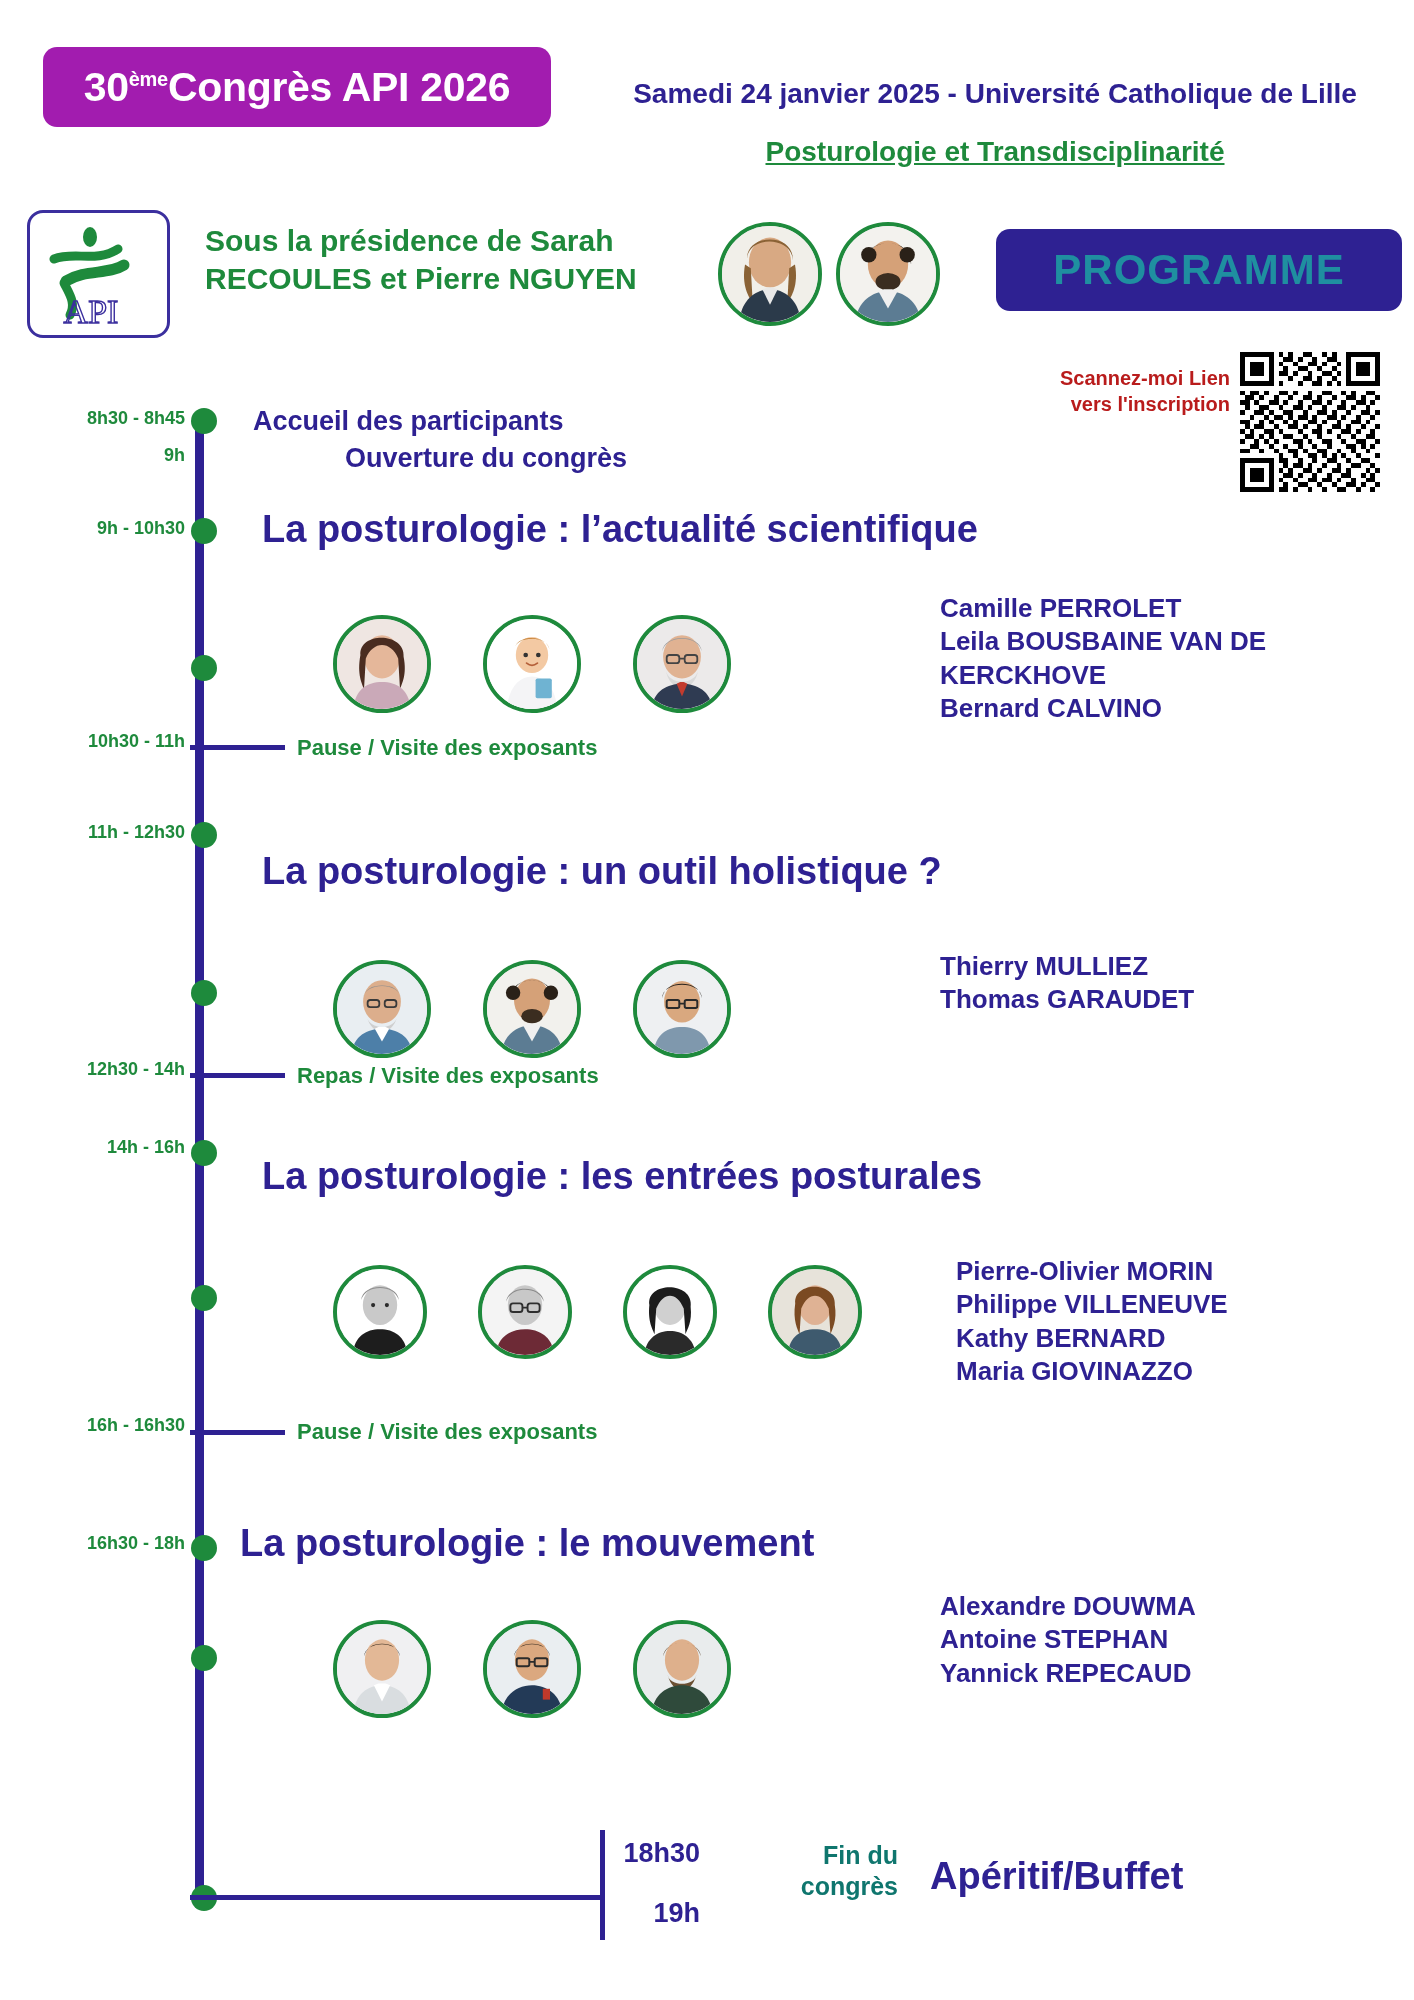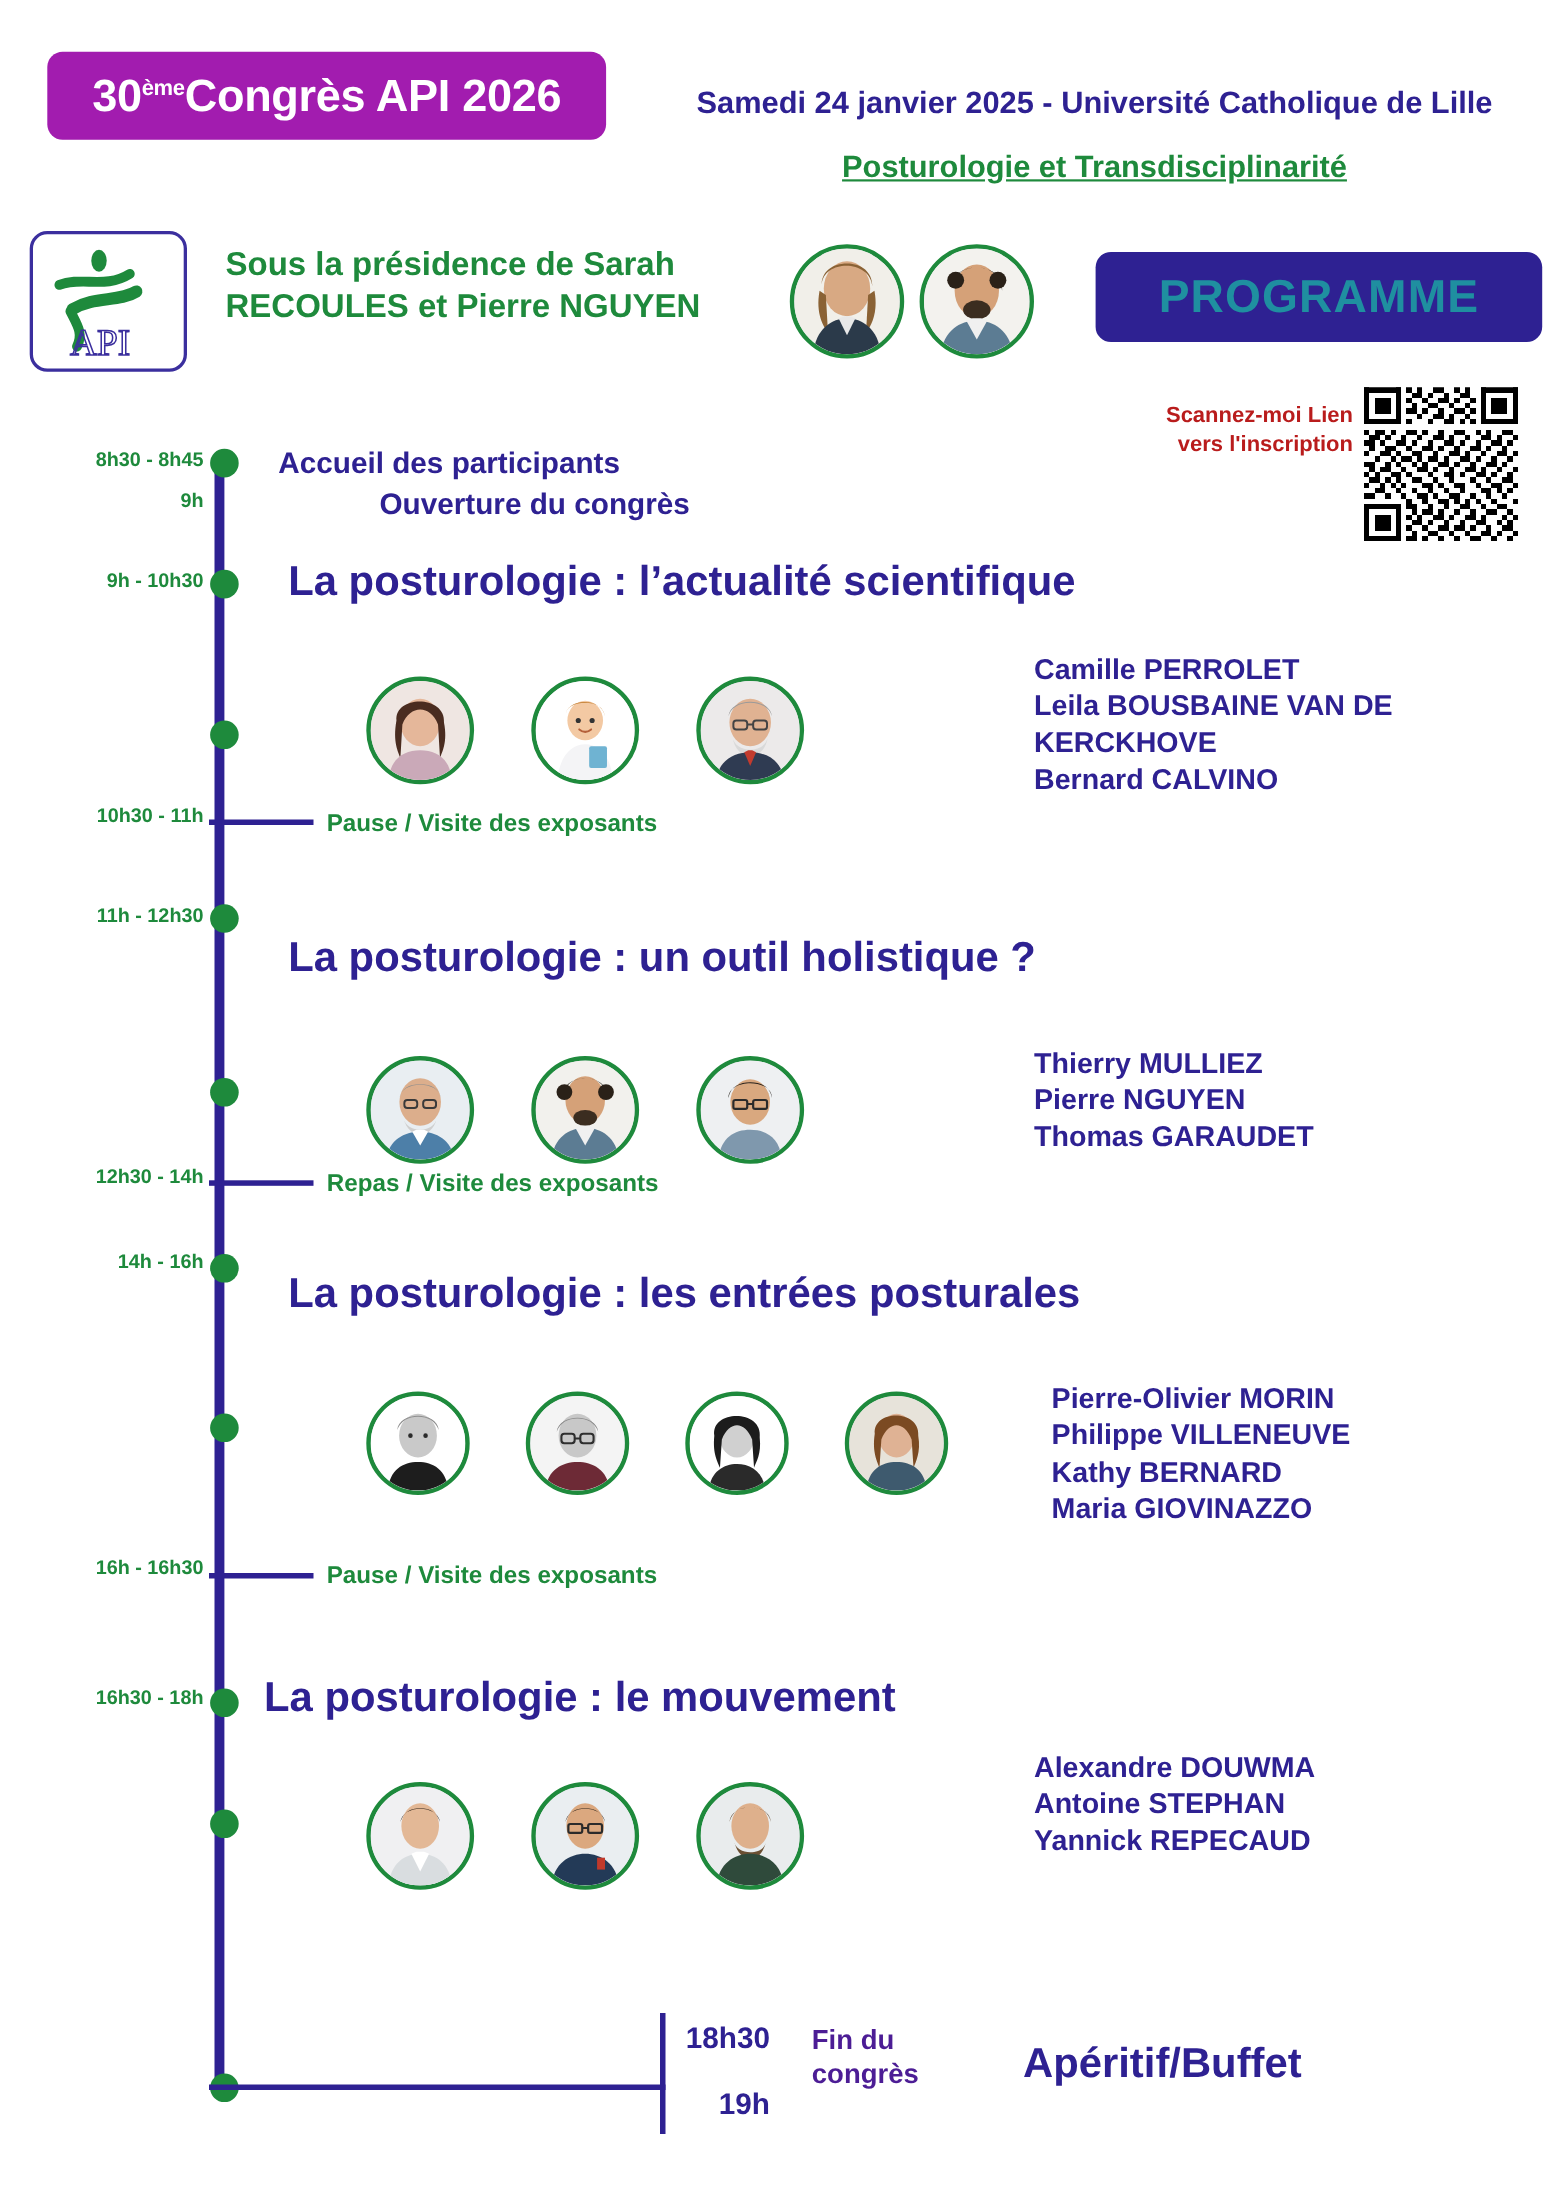--- a/index.html
+++ b/index.html
@@ -114,22 +114,22 @@
     line-height:1.28; text-align:left;
   }
 
   
   .end-rule{ position:absolute; background:#2e2192; }
   .end-time{
     position:absolute; color:#2e2192; font-size:27px; font-weight:bold;
     text-align:right; white-space:nowrap;
   }
   .end-lbl{
-    position:absolute; color:#4c1d95; font-size:25px; font-weight:bold;
-    text-align:left; line-height:1.25;
+    position:absolute; color:#0f766e; font-size:25px; font-weight:bold;
+    text-align:right; line-height:1.25;
   }
   .aperitif{
     position:absolute; color:#2e2192; font-size:38px; font-weight:bold;
     white-space:nowrap;
   }
 </style>
 </head>
 <body>
 
 <div class="hdr-badge">
@@ -474,21 +474,20 @@
 <div class="branch" style="left:190px; top:745px; width:95px;"></div>
 <div class="time" style="left:0px; top:731px; width:185px;">10h30 - 11h</div>
 <div class="brk" style="left:297px; top:735px;">Pause / Visite des exposants</div>
 
 <div class="node" style="left:199px; top:822px;"></div>
 <div class="node" style="left:199px; top:980px;"></div>
 <div class="time" style="left:0px; top:822px; width:185px;">11h - 12h30</div>
 <div class="sess-title" style="left:262px; top:850px;">La posturologie : un outil holistique ?</div>
 <div class="spk" style="left:940px; top:950px; width:420px;">
   <div>Thierry MULLIEZ</div>
-  <div>Pierre NGUYEN</div>
   <div>Thomas GARAUDET</div>
 </div>
 <div class="av" style="left:333px; top:960px; width:98px; height:98px;">
   <svg class="ph" viewBox="0 0 100 100" aria-hidden="true">
     <rect width="100" height="100" fill="#e9eef2"></rect>
     <ellipse cx="50" cy="42" rx="21" ry="24" fill="#dcae8c"></ellipse>
     <path d="M29 38 C31 20, 69 20, 71 38 C69 28, 61 24, 50 24 C39 24, 31 28, 29 38Z" fill="#8d8d8d"></path>
     <path d="M33 58 C36 74, 64 74, 67 58 C64 70, 57 75, 50 75 C43 75, 36 70, 33 58Z" fill="#cfcfcf"></path>
     <rect x="34" y="40" width="13" height="8" rx="3" fill="none" stroke="#3a3a3a" stroke-width="2"></rect>
     <rect x="53" y="40" width="13" height="8" rx="3" fill="none" stroke="#3a3a3a" stroke-width="2"></rect>

